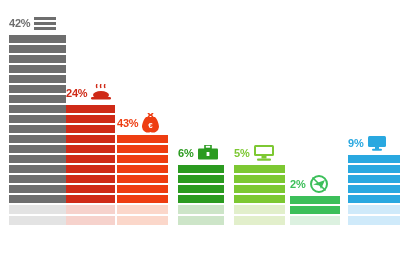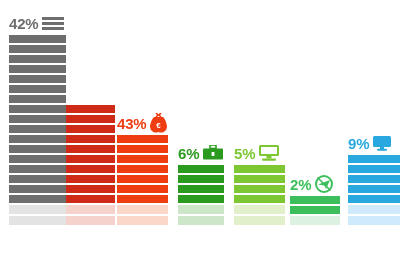--- a/index.html
+++ b/index.html
@@ -24,21 +24,21 @@
   .head{
     position:relative;
     height:22px;
     width:100%;
     display:flex;
     align-items:center;
     gap:4px;
     margin-bottom:1px;
   }
   .pct{
-    font-size:15px;
+    font-size:11px;
     font-weight:bold;
     letter-spacing:-0.2px;
     line-height:1;
     white-space:nowrap;
   }
   .icon{
     display:inline-flex;
     align-items:flex-end;
     justify-content:center;
     flex:0 0 auto;
@@ -102,20 +102,30 @@
         <div class="seg" style="background: rgb(110, 110, 110);"></div>
         <div class="seg" style="background: rgb(110, 110, 110);"></div>
       </div>
     <div class="base">
         <div class="baseseg" style="background: rgb(227, 227, 227);"></div>
         <div class="baseseg" style="background: rgb(227, 227, 227);"></div>
       </div>
   </div>
 
   <div class="bar-group" style="left:66px;width:49px;">
+    <div class="head">
+      <span class="pct" style="color:#cf2a17;">24%</span>
+      <span class="icon">
+        <svg width="20" height="18" viewBox="0 0 20 18">
+          <path d="M6 0 q-1 2 0 4 M10 0 q-1 2 0 4 M14 0 q-1 2 0 4" stroke="#cf2a17" stroke-width="1.4" fill="none"></path>
+          <ellipse cx="10" cy="11" rx="8" ry="4" fill="#cf2a17"></ellipse>
+          <rect x="0" y="13" width="20" height="2.5" rx="1.2" fill="#cf2a17"></rect>
+        </svg>
+      </span>
+    </div>
     <div class="stack">
         <div class="seg" style="background: rgb(207, 42, 23);"></div>
         <div class="seg" style="background: rgb(207, 42, 23);"></div>
         <div class="seg" style="background: rgb(207, 42, 23);"></div>
         <div class="seg" style="background: rgb(207, 42, 23);"></div>
         <div class="seg" style="background: rgb(207, 42, 23);"></div>
         <div class="seg" style="background: rgb(207, 42, 23);"></div>
         <div class="seg" style="background: rgb(207, 42, 23);"></div>
         <div class="seg" style="background: rgb(207, 42, 23);"></div>
         <div class="seg" style="background: rgb(207, 42, 23);"></div>

